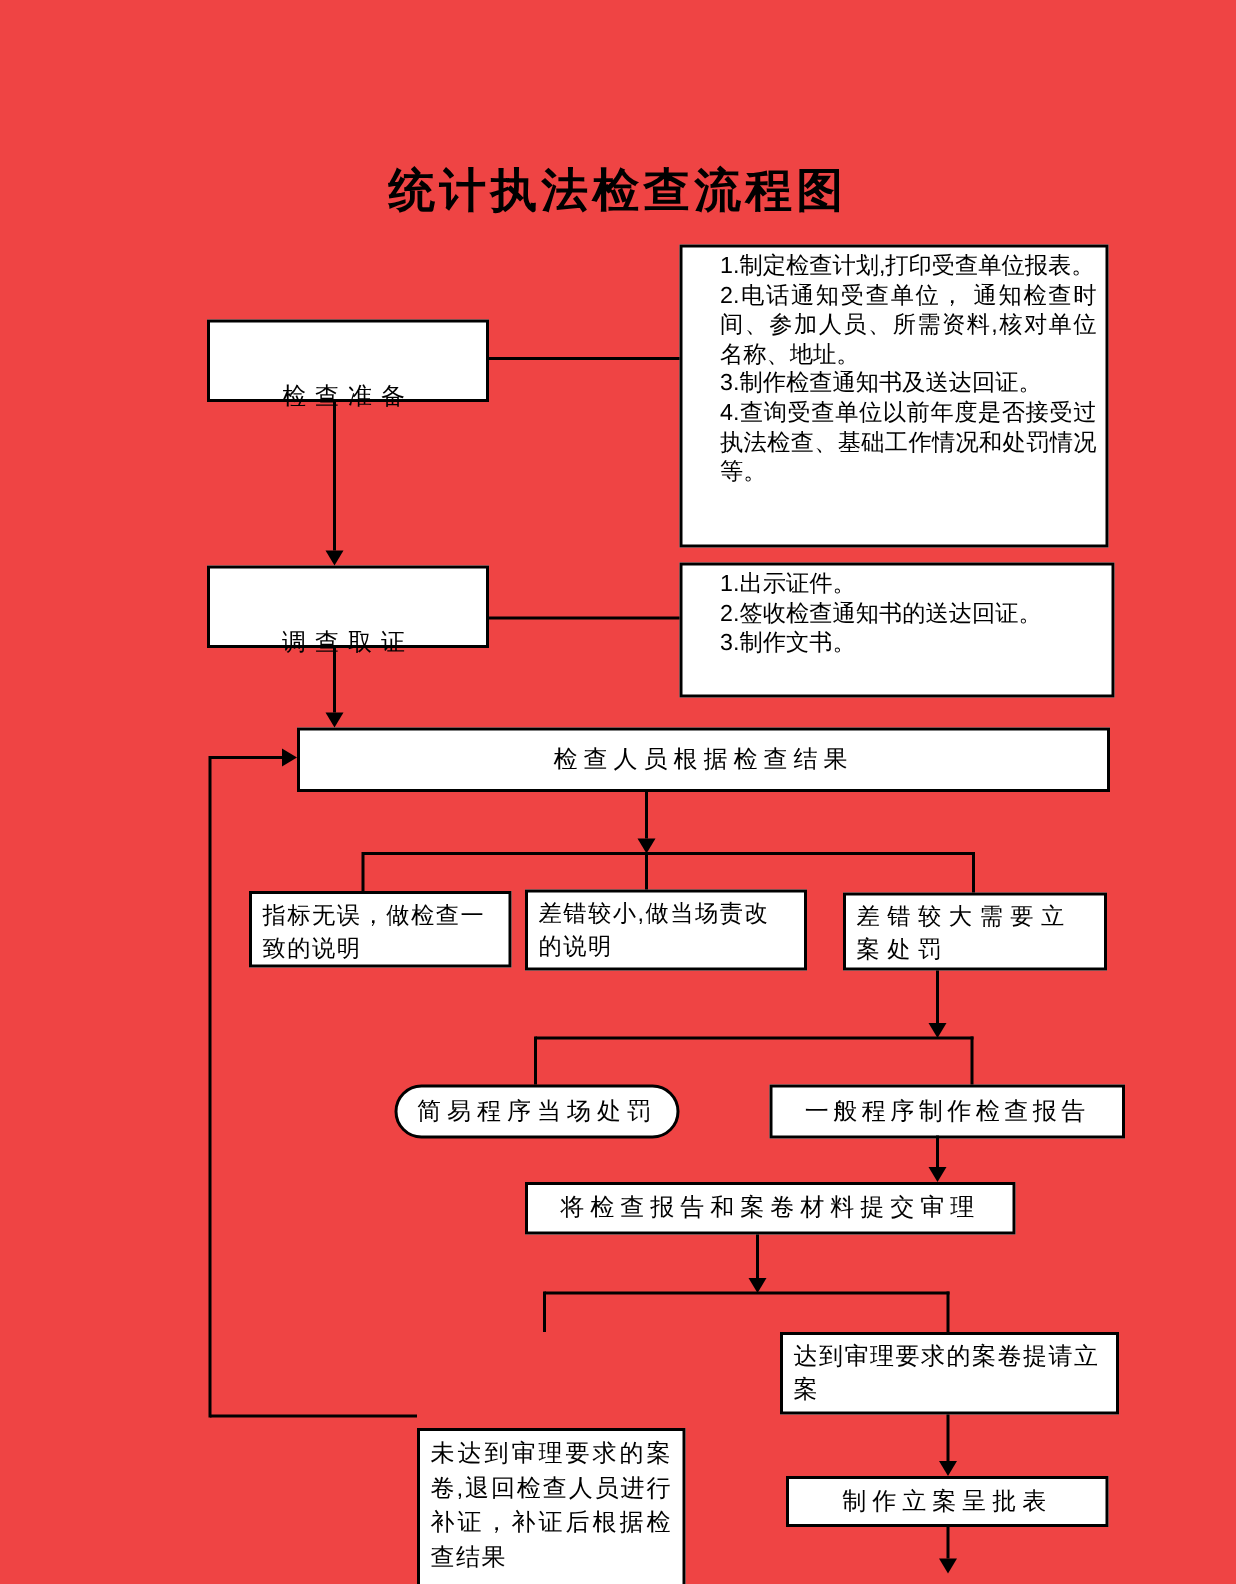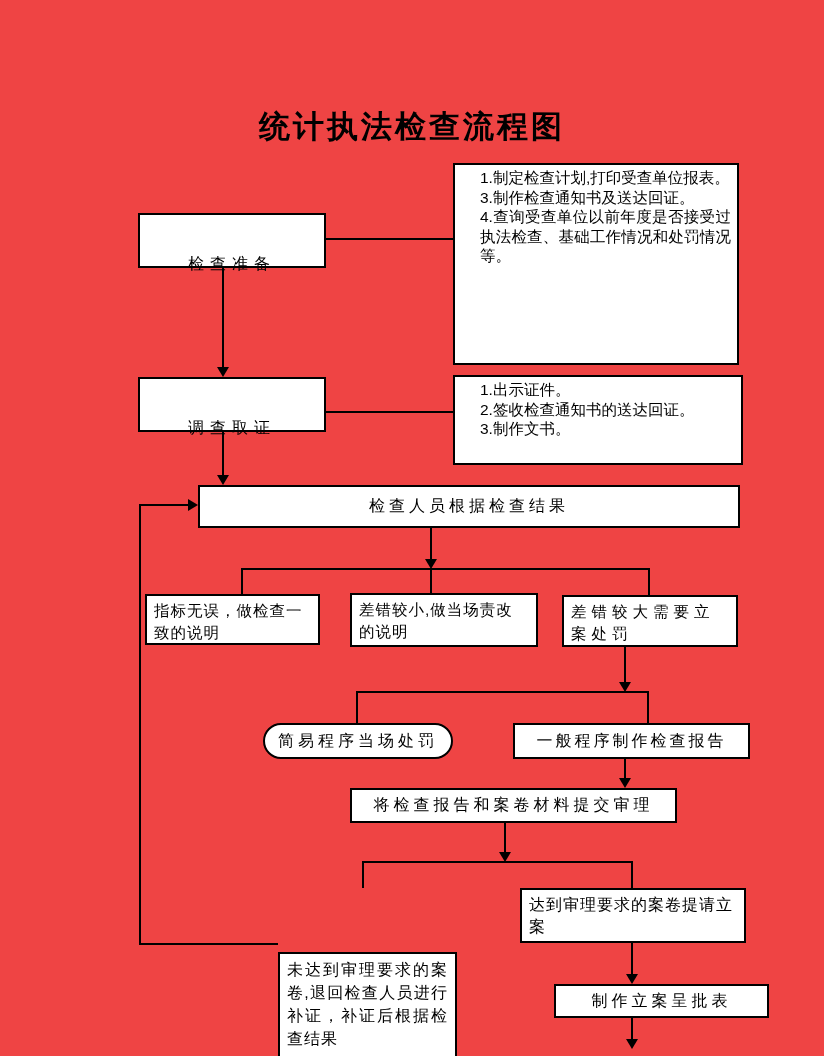--- a/index.html
+++ b/index.html
@@ -46,39 +46,40 @@
 <div class="page">
 
   <div class="title">统计执法检查流程图</div>
 
   <div class="b center" style="left:138px;top:213px;width:188px;height:55px;">
     <span class="lbl ls6">检查准备</span>
   </div>
 
   <div class="b detail" style="left:453px;top:163px;width:286px;height:202px;">
     <div>1.制定检查计划,打印受查单位报表。</div>
+    <div>2.电话通知受查单位， 通知检查时间、参加人员、所需资料,核对单位名称、地址。</div>
     <div>3.制作检查通知书及送达回证。</div>
     <div>4.查询受查单位以前年度是否接受过执法检查、基础工作情况和处罚情况等。</div>
   </div>
 
   <div class="b center" style="left:138px;top:377px;width:188px;height:55px;">
     <span class="lbl ls6">调查取证</span>
   </div>
 
   <div class="b detail" style="left:453px;top:375px;width:290px;height:90px;">
     <div>1.出示证件。</div>
     <div>2.签收检查通知书的送达回证。</div>
     <div>3.制作文书。</div>
   </div>
 
   <div class="b center" style="left:198px;top:485px;width:542px;height:43px;">
     <span class="lbl ls4">检查人员根据检查结果</span>
   </div>
 
-  <div class="b multi" style="left:145px;top:594px;width:175px;height:51px;">
+  <div class="b multi" style="left:166px;top:594px;width:175px;height:51px;">
     <span class="ls1">指标无误，做检查一致的说明</span>
   </div>
 
   <div class="b multi" style="left:350px;top:593px;width:188px;height:54px;">
     <span class="ls1">差错较小,做当场责改的说明</span>
   </div>
 
   <div class="b multi" style="left:562px;top:595px;width:176px;height:52px;letter-spacing:5px;">
     <span>差错较大需要立案处罚</span>
   </div>
@@ -96,21 +97,21 @@
   </div>
 
   <div class="b big" style="left:278px;top:936px;width:179px;height:125px;margin-top:16px;">
     <span class="ls1">未达到审理要求的案卷,退回检查人员进行补证，补证后根据检查结果</span>
   </div>
 
   <div class="b multi" style="left:520px;top:888px;width:226px;height:55px;font-size:16px;">
     <span class="ls1">达到审理要求的案卷提请立案</span>
   </div>
 
-  <div class="b center" style="left:554px;top:984px;width:215px;height:34px;">
+  <div class="b center" style="left:524px;top:984px;width:215px;height:34px;">
     <span class="lbl ls4">制作立案呈批表</span>
   </div>
 
   <div class="line" style="left:326px;top:238px;width:127px;height:2px;"></div>
 
   <div class="line" style="left:222px;top:268px;width:2px;height:99px;"></div>
   <div class="arr-d" style="left:217px;top:367px;"></div>
 
   <div class="line" style="left:326px;top:411px;width:127px;height:2px;"></div>
 

